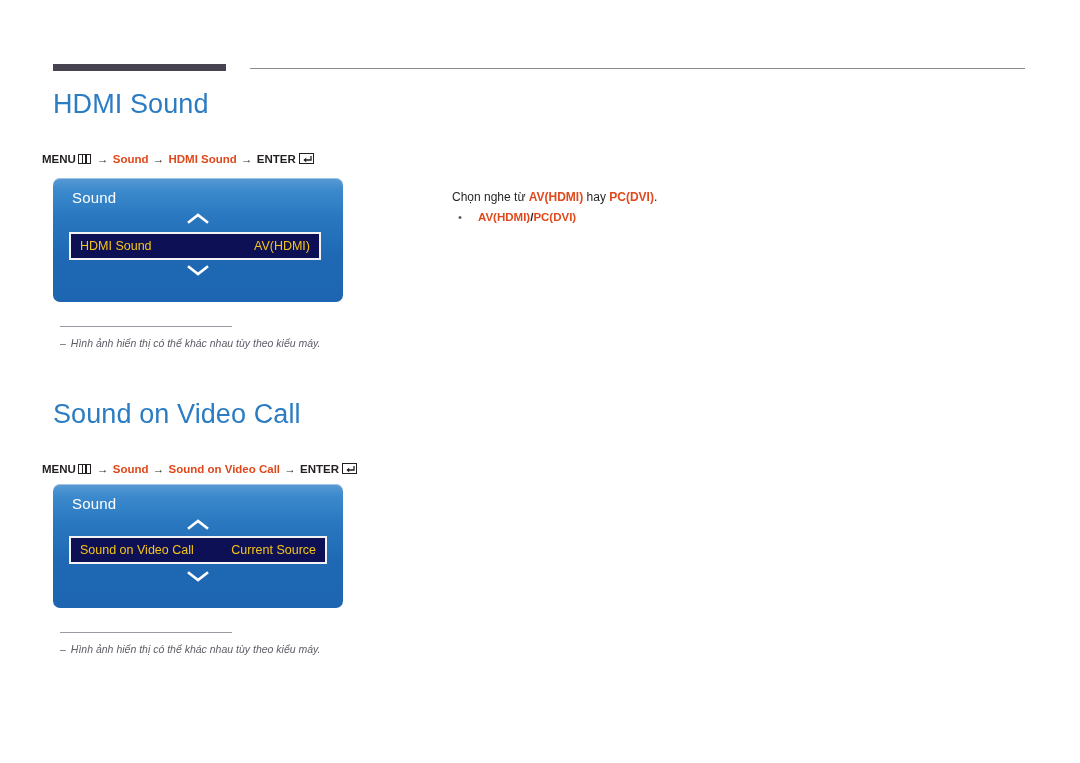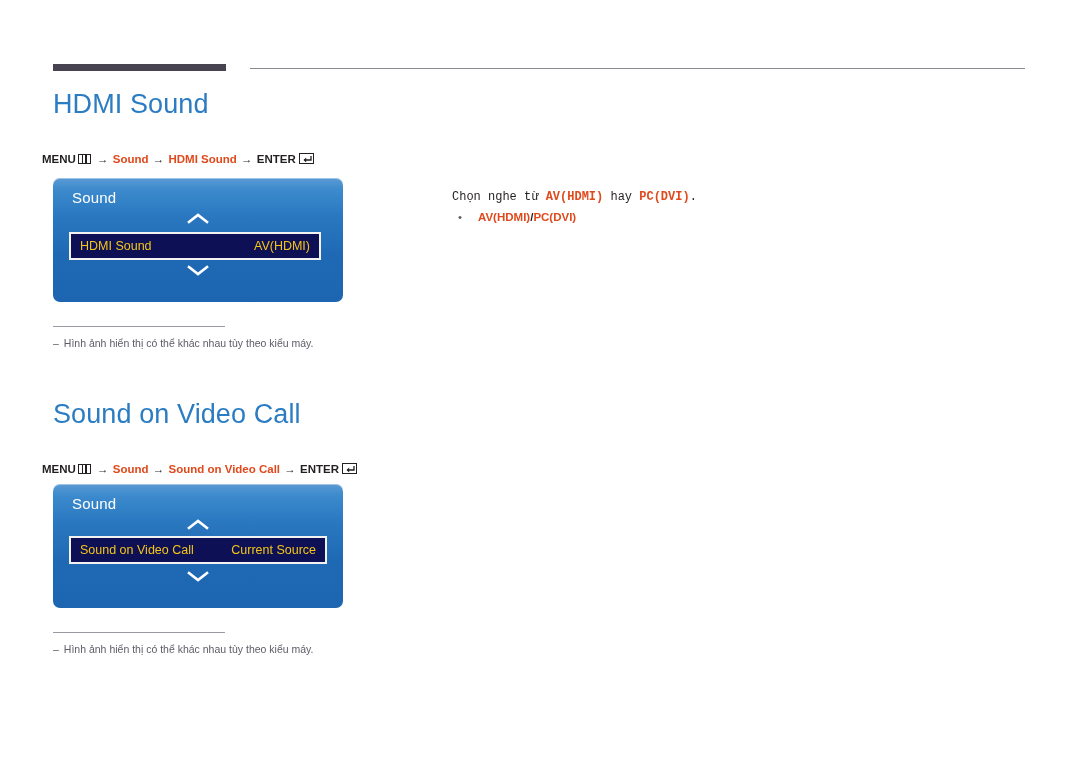--- a/index.html
+++ b/index.html
@@ -142,21 +142,22 @@
   }
   .osd-row .label { white-space: nowrap; }
   .osd-row .value { white-space: nowrap; }
 
   #osd-0 .osd-row { left: 16px; top: 54px; width: 252px; }
   #osd-1 .osd-row { left: 16px; top: 52px; width: 258px; }
 
   
   .footnote {
     position: absolute;
-    left: 53px;
+    left: 60px;
+    font-style: italic;
   }
   #fn-0 { top: 238px; }
   #fn-1 { top: 234px; }
   .footnote .rule {
     width: 172px; height: 1px;
     background: #9a9aa2;
     margin-bottom: 10px;
   }
   .footnote .fn-text {
     font-size: 10.5px;
@@ -168,21 +169,20 @@
 
   
   .rightcol { position: absolute; left: 452px; width: 560px; }
   #right-0 { top: 101px; }
 
   .rc-lead {
     font-size: 12px;
     color: #231f20;
     line-height: 16px;
     white-space: nowrap;
-    font-family: Liberation Mono, monospace;
   }
   .rc-lead .o { color: #e0491c; font-weight: bold; }
 
   .rc-bullet {
     margin-top: 4px;
     font-size: 11.5px;
     font-weight: bold;
     color: #e0491c;
     line-height: 16px;
     white-space: nowrap;

